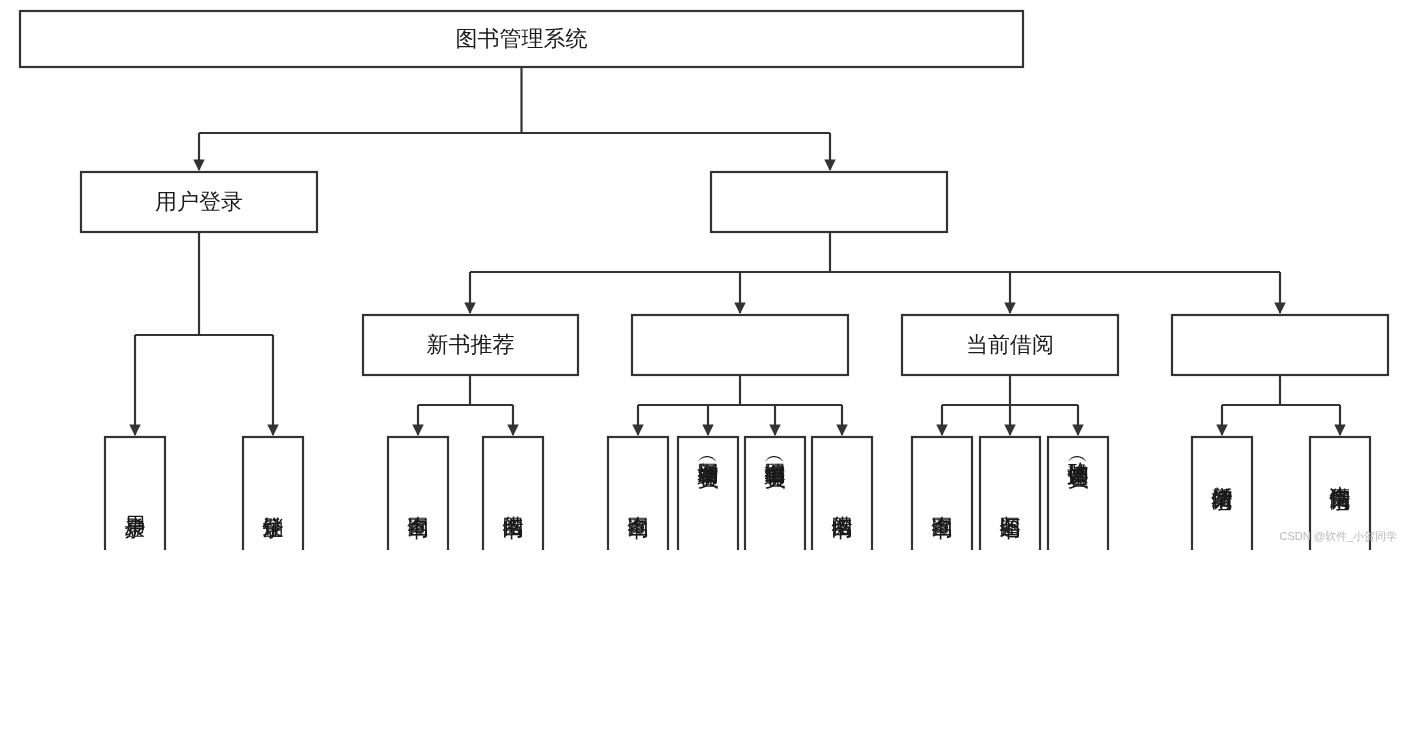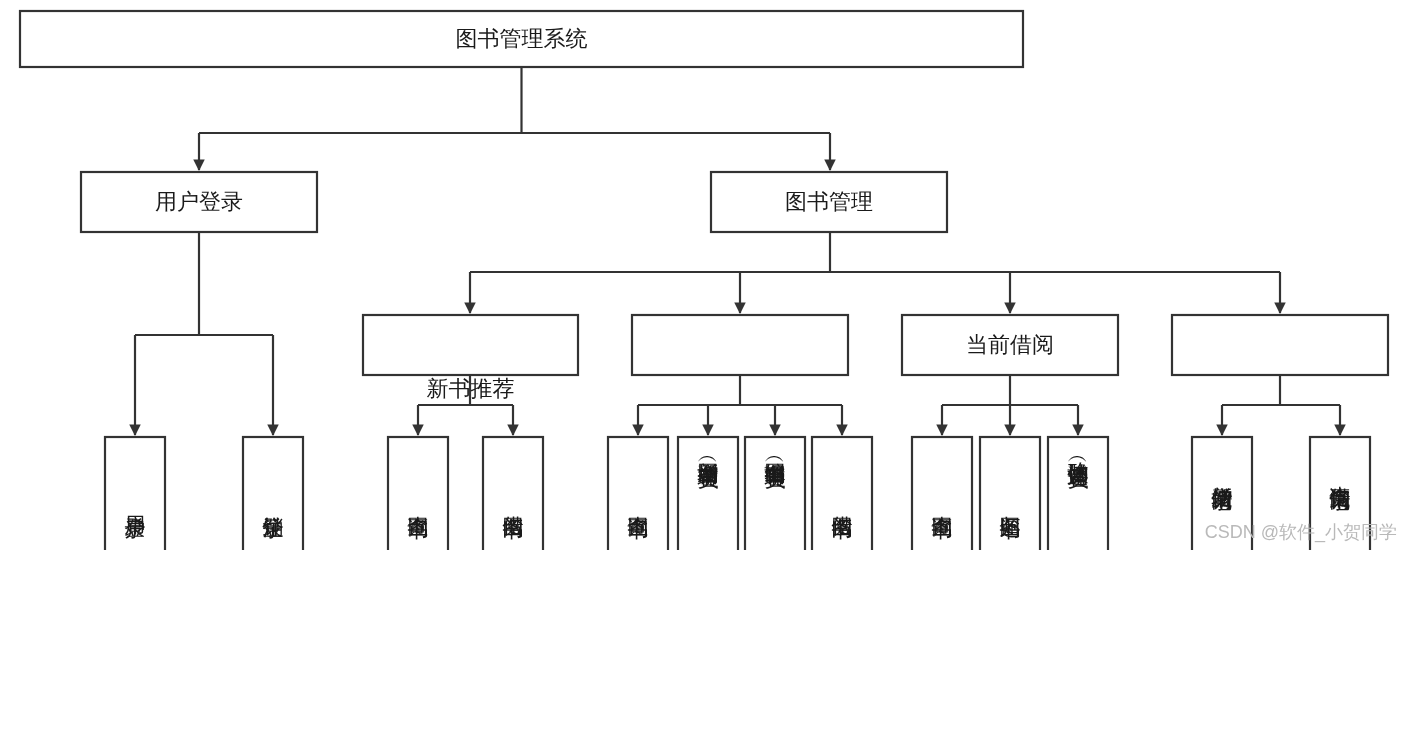--- a/index.html
+++ b/index.html
@@ -68,21 +68,21 @@
     font-family: "Liberation Sans", "DejaVu Sans", sans-serif;
     font-size: 22px;
     color: #1a1a1a;
     white-space: nowrap;
   }
   #watermark {
     position: absolute;
     right: 8px;
     bottom: 6px;
     font-family: "Liberation Sans", "DejaVu Sans", sans-serif;
-    font-size: 18px;
+    font-size: 11px;
     color: #b9b9b9;
     white-space: nowrap;
     pointer-events: none;
   }
 </style>
 </head>
 <body>
 
 <div id="diagram-root">
 
@@ -162,25 +162,22 @@
     <rect class="node-box" x="1310" y="437" width="60" height="296"></rect>
   </svg>
 
   <div class="hlabel-wrap" style="left:20px; top:11px; width:1003px; height:56px;">
     <span class="hlabel-text">图书管理系统</span>
   </div>
 
   <div class="hlabel-wrap" style="left:81px; top:172px; width:236px; height:60px;">
     <span class="hlabel-text">用户登录</span>
   </div>
-  <div class="hlabel-wrap" style="left:711px; top:172px; width:236px; height:60px;">
-    <span class="hlabel-text">图书管理</span>
-  </div>
-
-  <div class="hlabel-wrap" style="left:363px; top:315px; width:215px; height:60px;margin-top:44px;">
+
+  <div class="hlabel-wrap" style="left:363px; top:315px; width:215px; height:60px;">
     <span class="hlabel-text">新书推荐</span>
   </div>
   <div class="hlabel-wrap" style="left:902px; top:315px; width:216px; height:60px;border-radius:25px;">
     <span class="hlabel-text">当前借阅</span>
   </div>
 
   <div class="vlabel-wrap" style="left:105px; top:437px; width:60px; height:296px; padding-top:62px;">
     <span class="vlabel-text">用户登录</span>
   </div>
   <div class="vlabel-wrap" style="left:243px; top:437px; width:60px; height:296px; padding-top:62px;">

